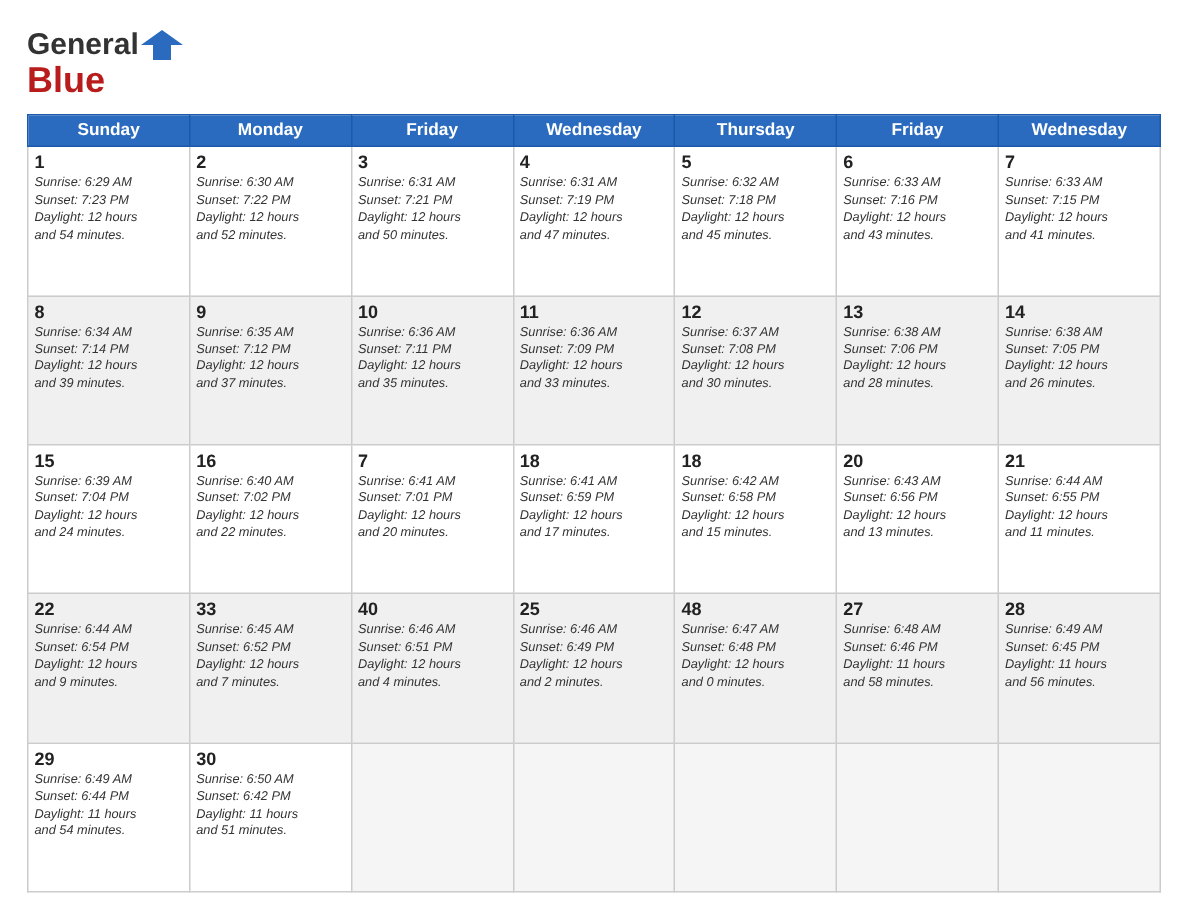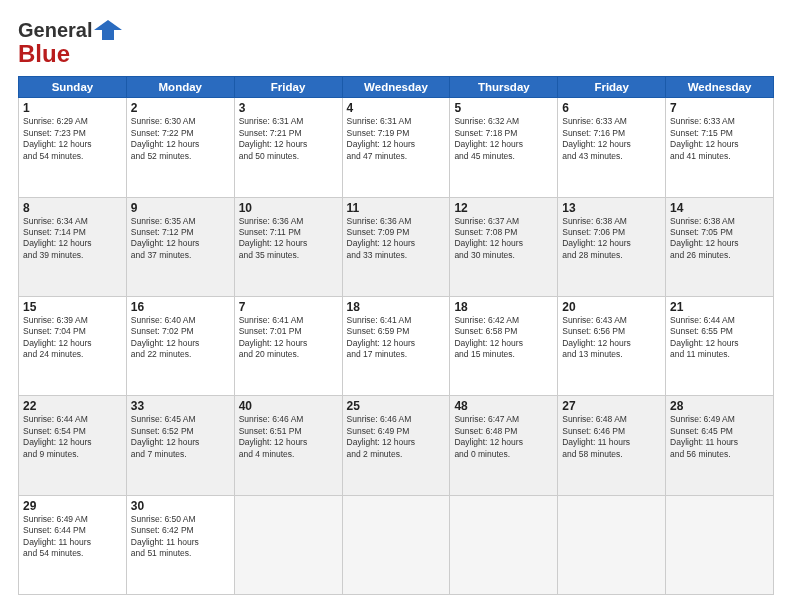--- a/index.html
+++ b/index.html
@@ -76,20 +76,21 @@
       font-size: 12px;
       font-weight: bold;
       color: #222;
       display: block;
       margin-bottom: 1px;
     }
     .day-info {
       font-size: 8.5px;
       line-height: 1.35;
       color: #333;
+      font-style: italic;
     }
     .stripe-row td {
       background: #f0f0f0;
     }
   </style>
 </head>
 <body>
 
 <div class="page">
   <div class="header">

